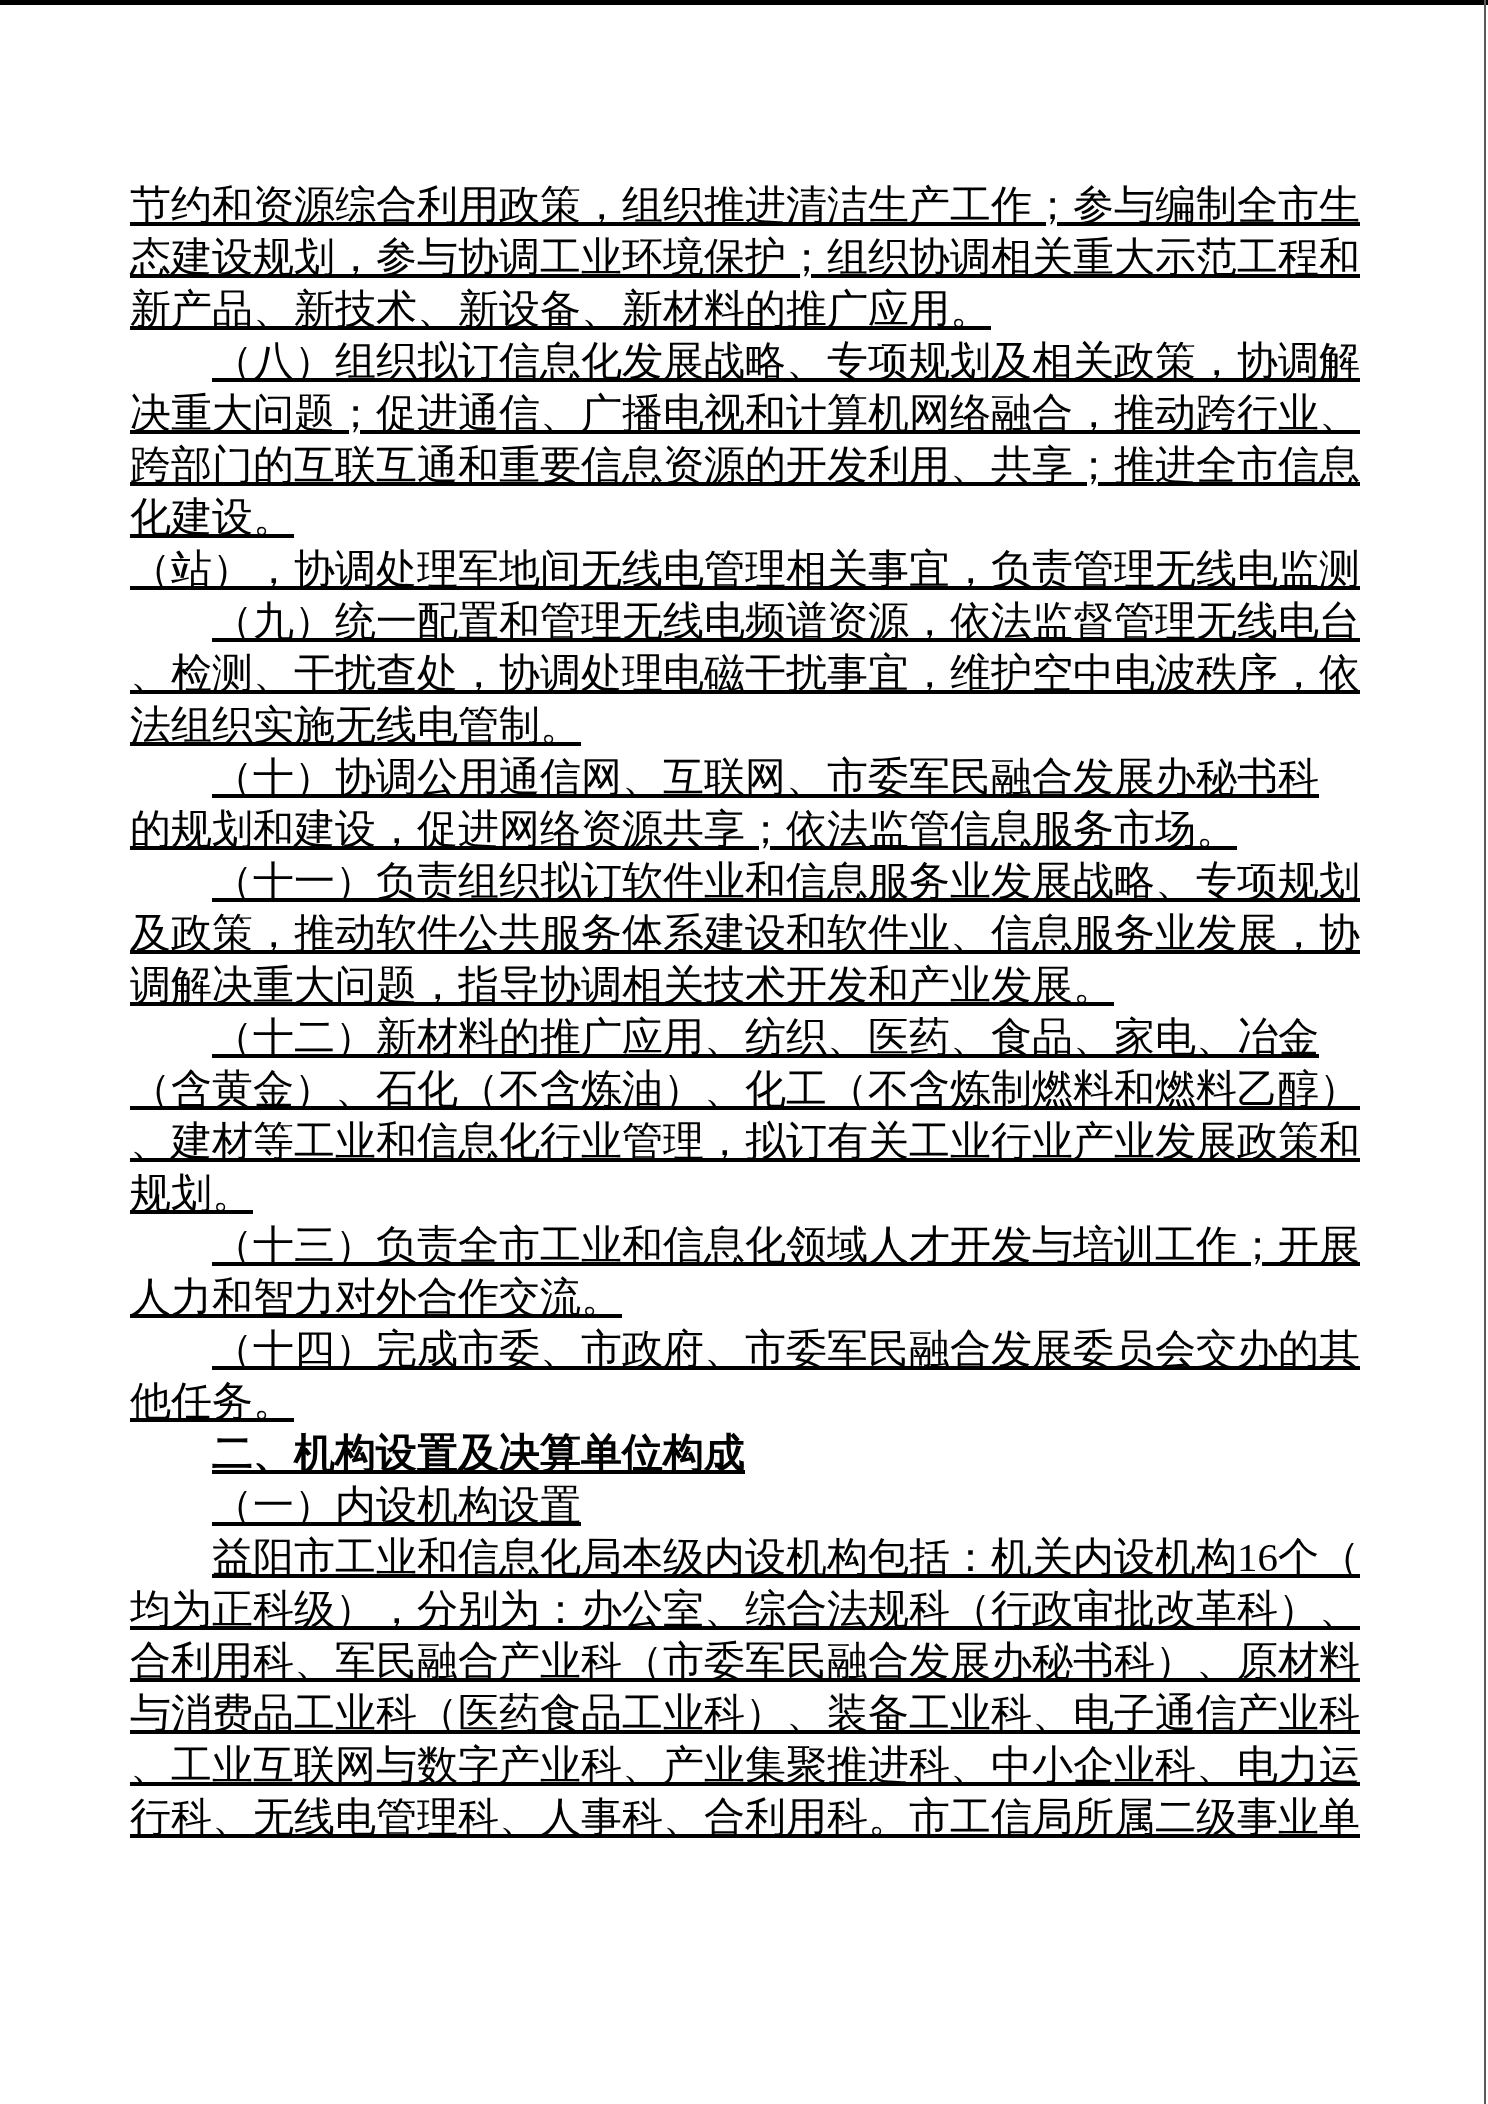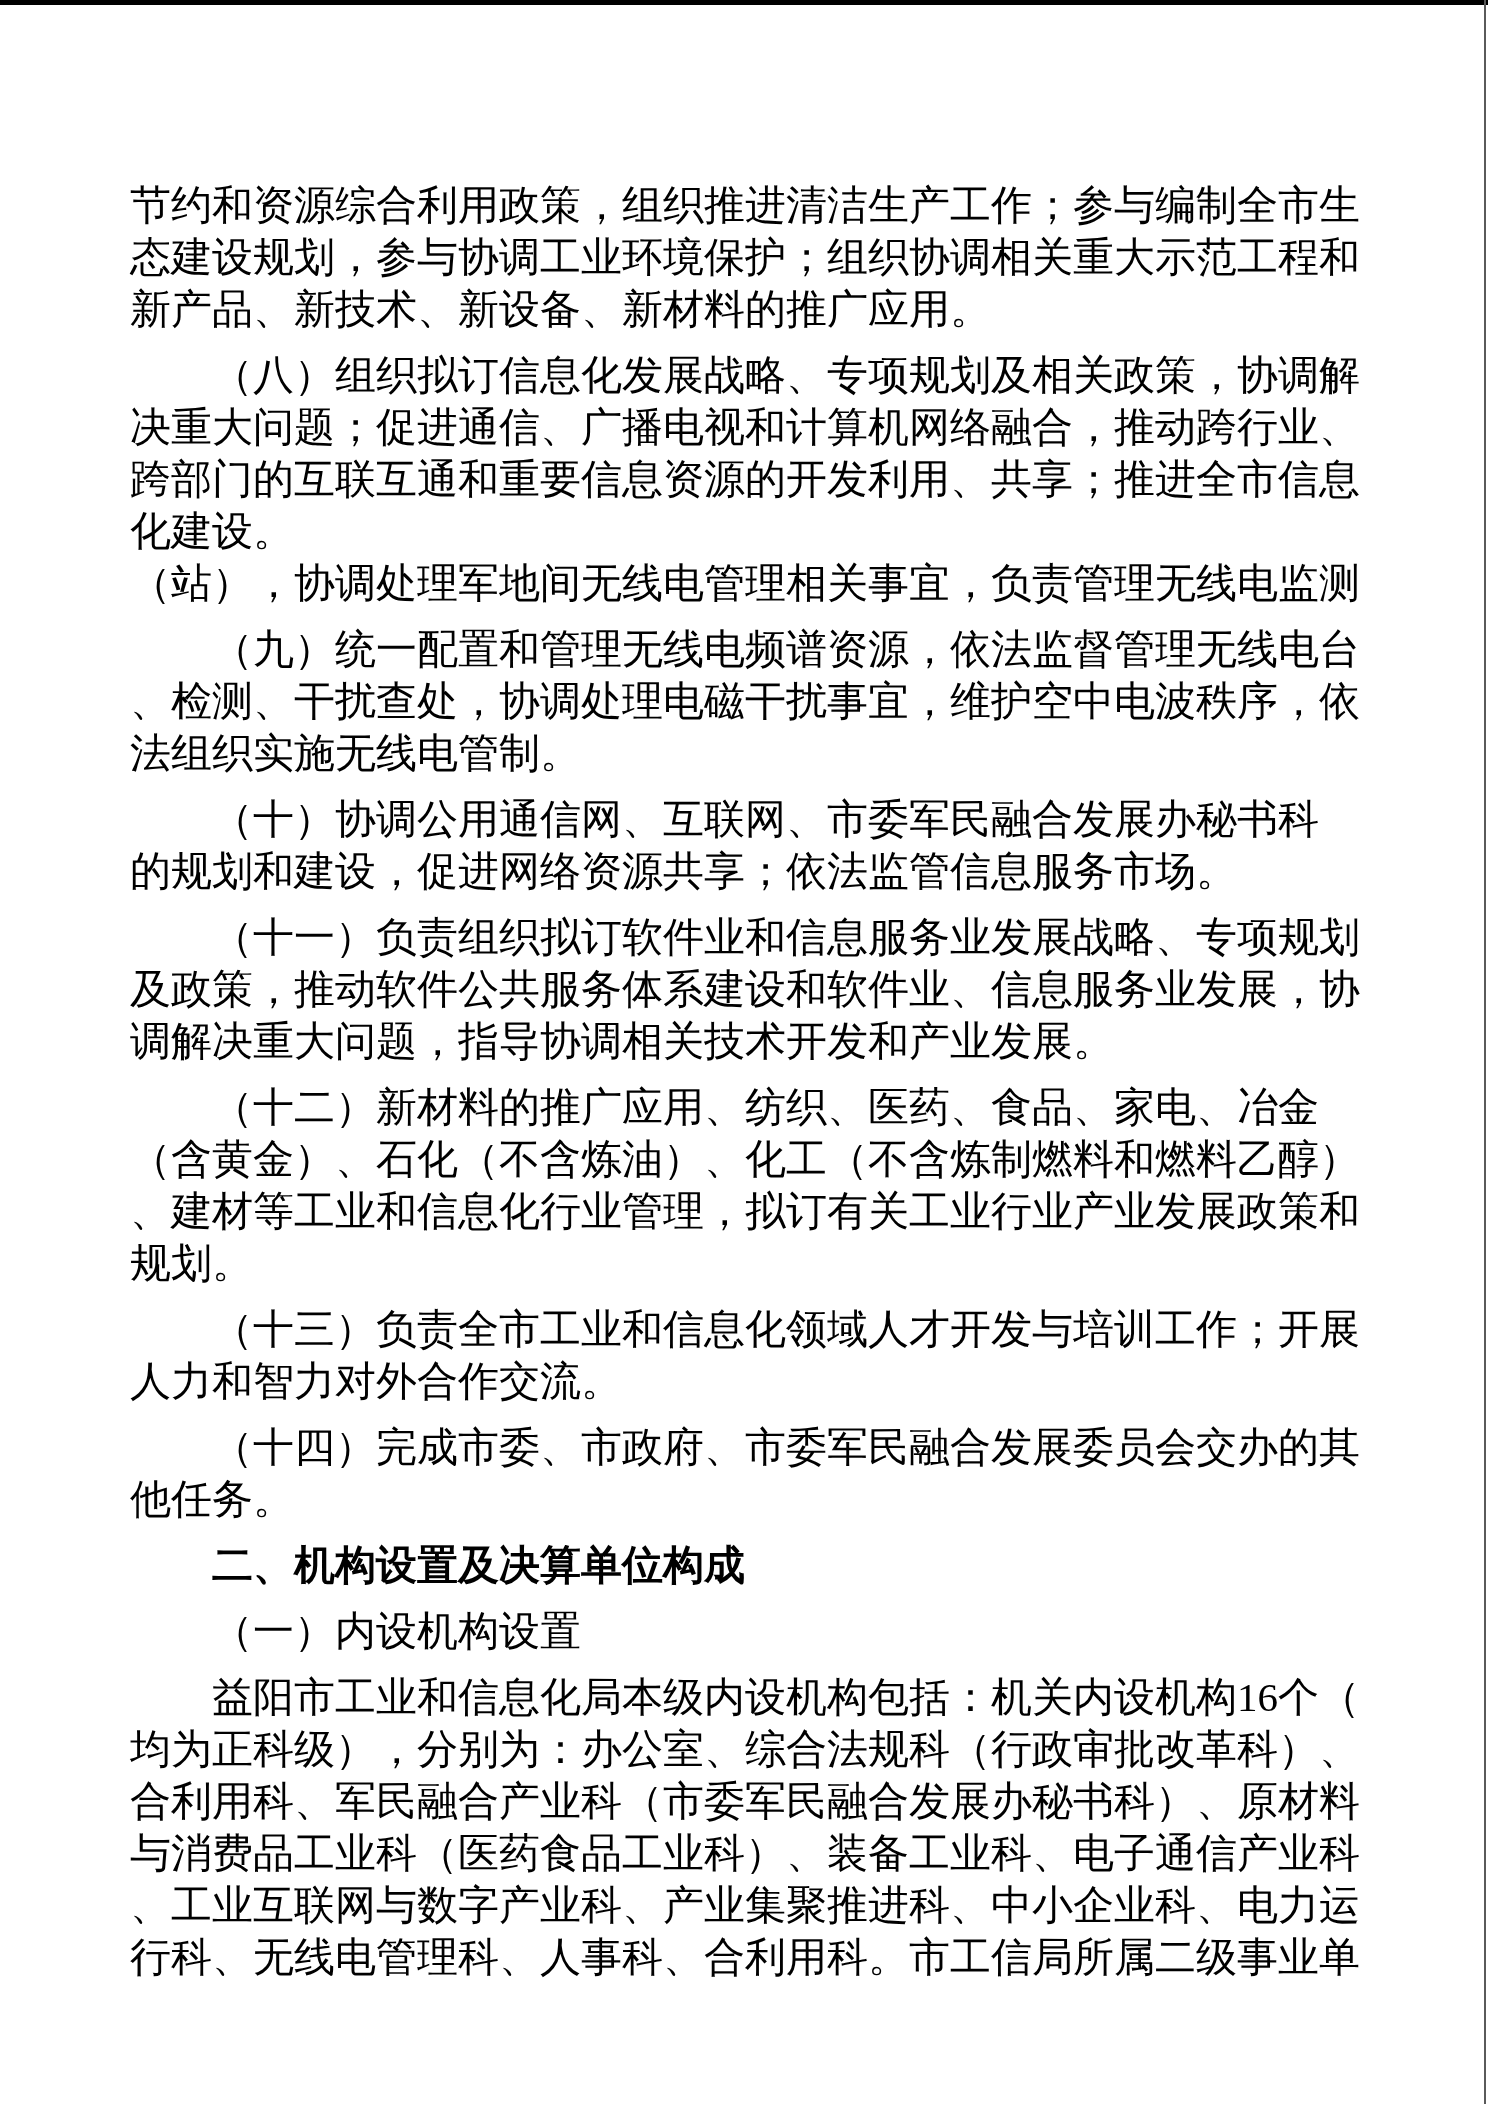--- a/index.html
+++ b/index.html
@@ -37,24 +37,24 @@
     font-family: "Liberation Serif", "DejaVu Serif", serif;
     font-size: 41px;
     line-height: 52px;
     color: #000000;
     letter-spacing: 0;
   }
   .line {
     height: 52px;
     white-space: nowrap;
     text-align: left;
+    text-decoration: underline;
   }
   .line.indent {
     padding-left: 82px;
-    margin-top: 14px;
   }
   .line.heading {
     font-family: "Liberation Sans", "DejaVu Sans", sans-serif;
     font-weight: 700;
   }
 </style>
 </head>
 <body style="background: rgb(255, 255, 255);">
 
 <div>

